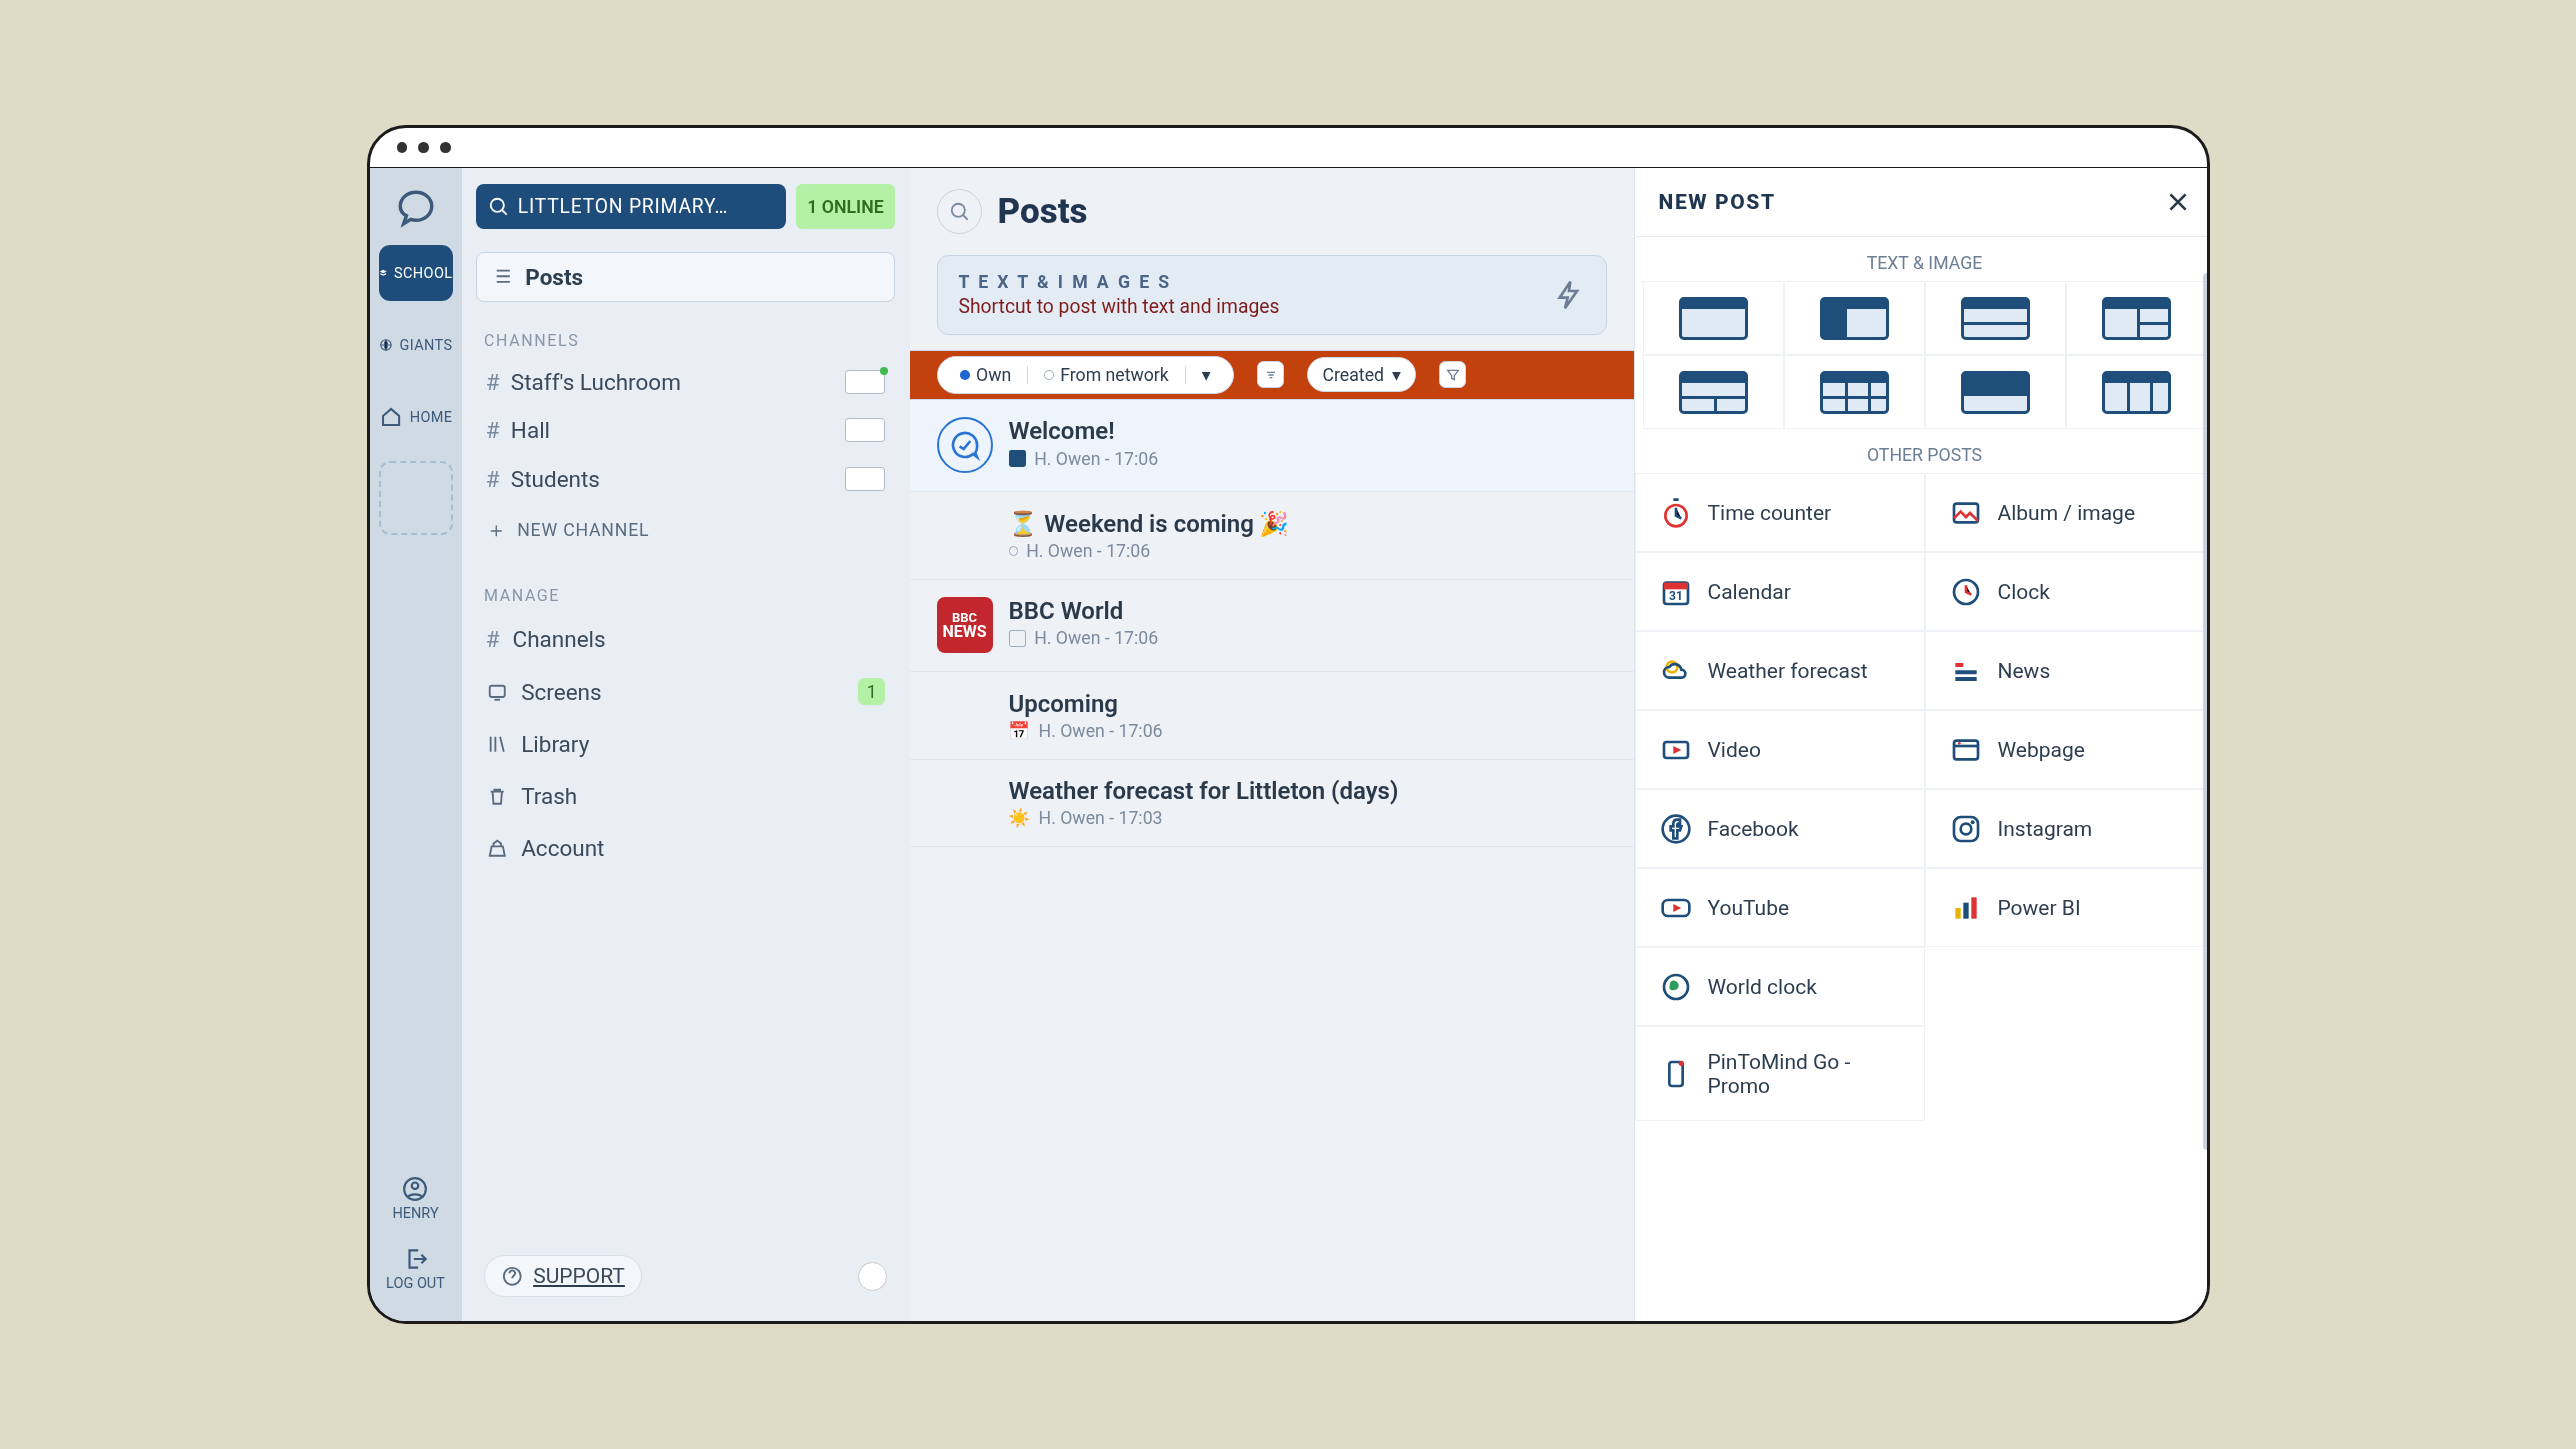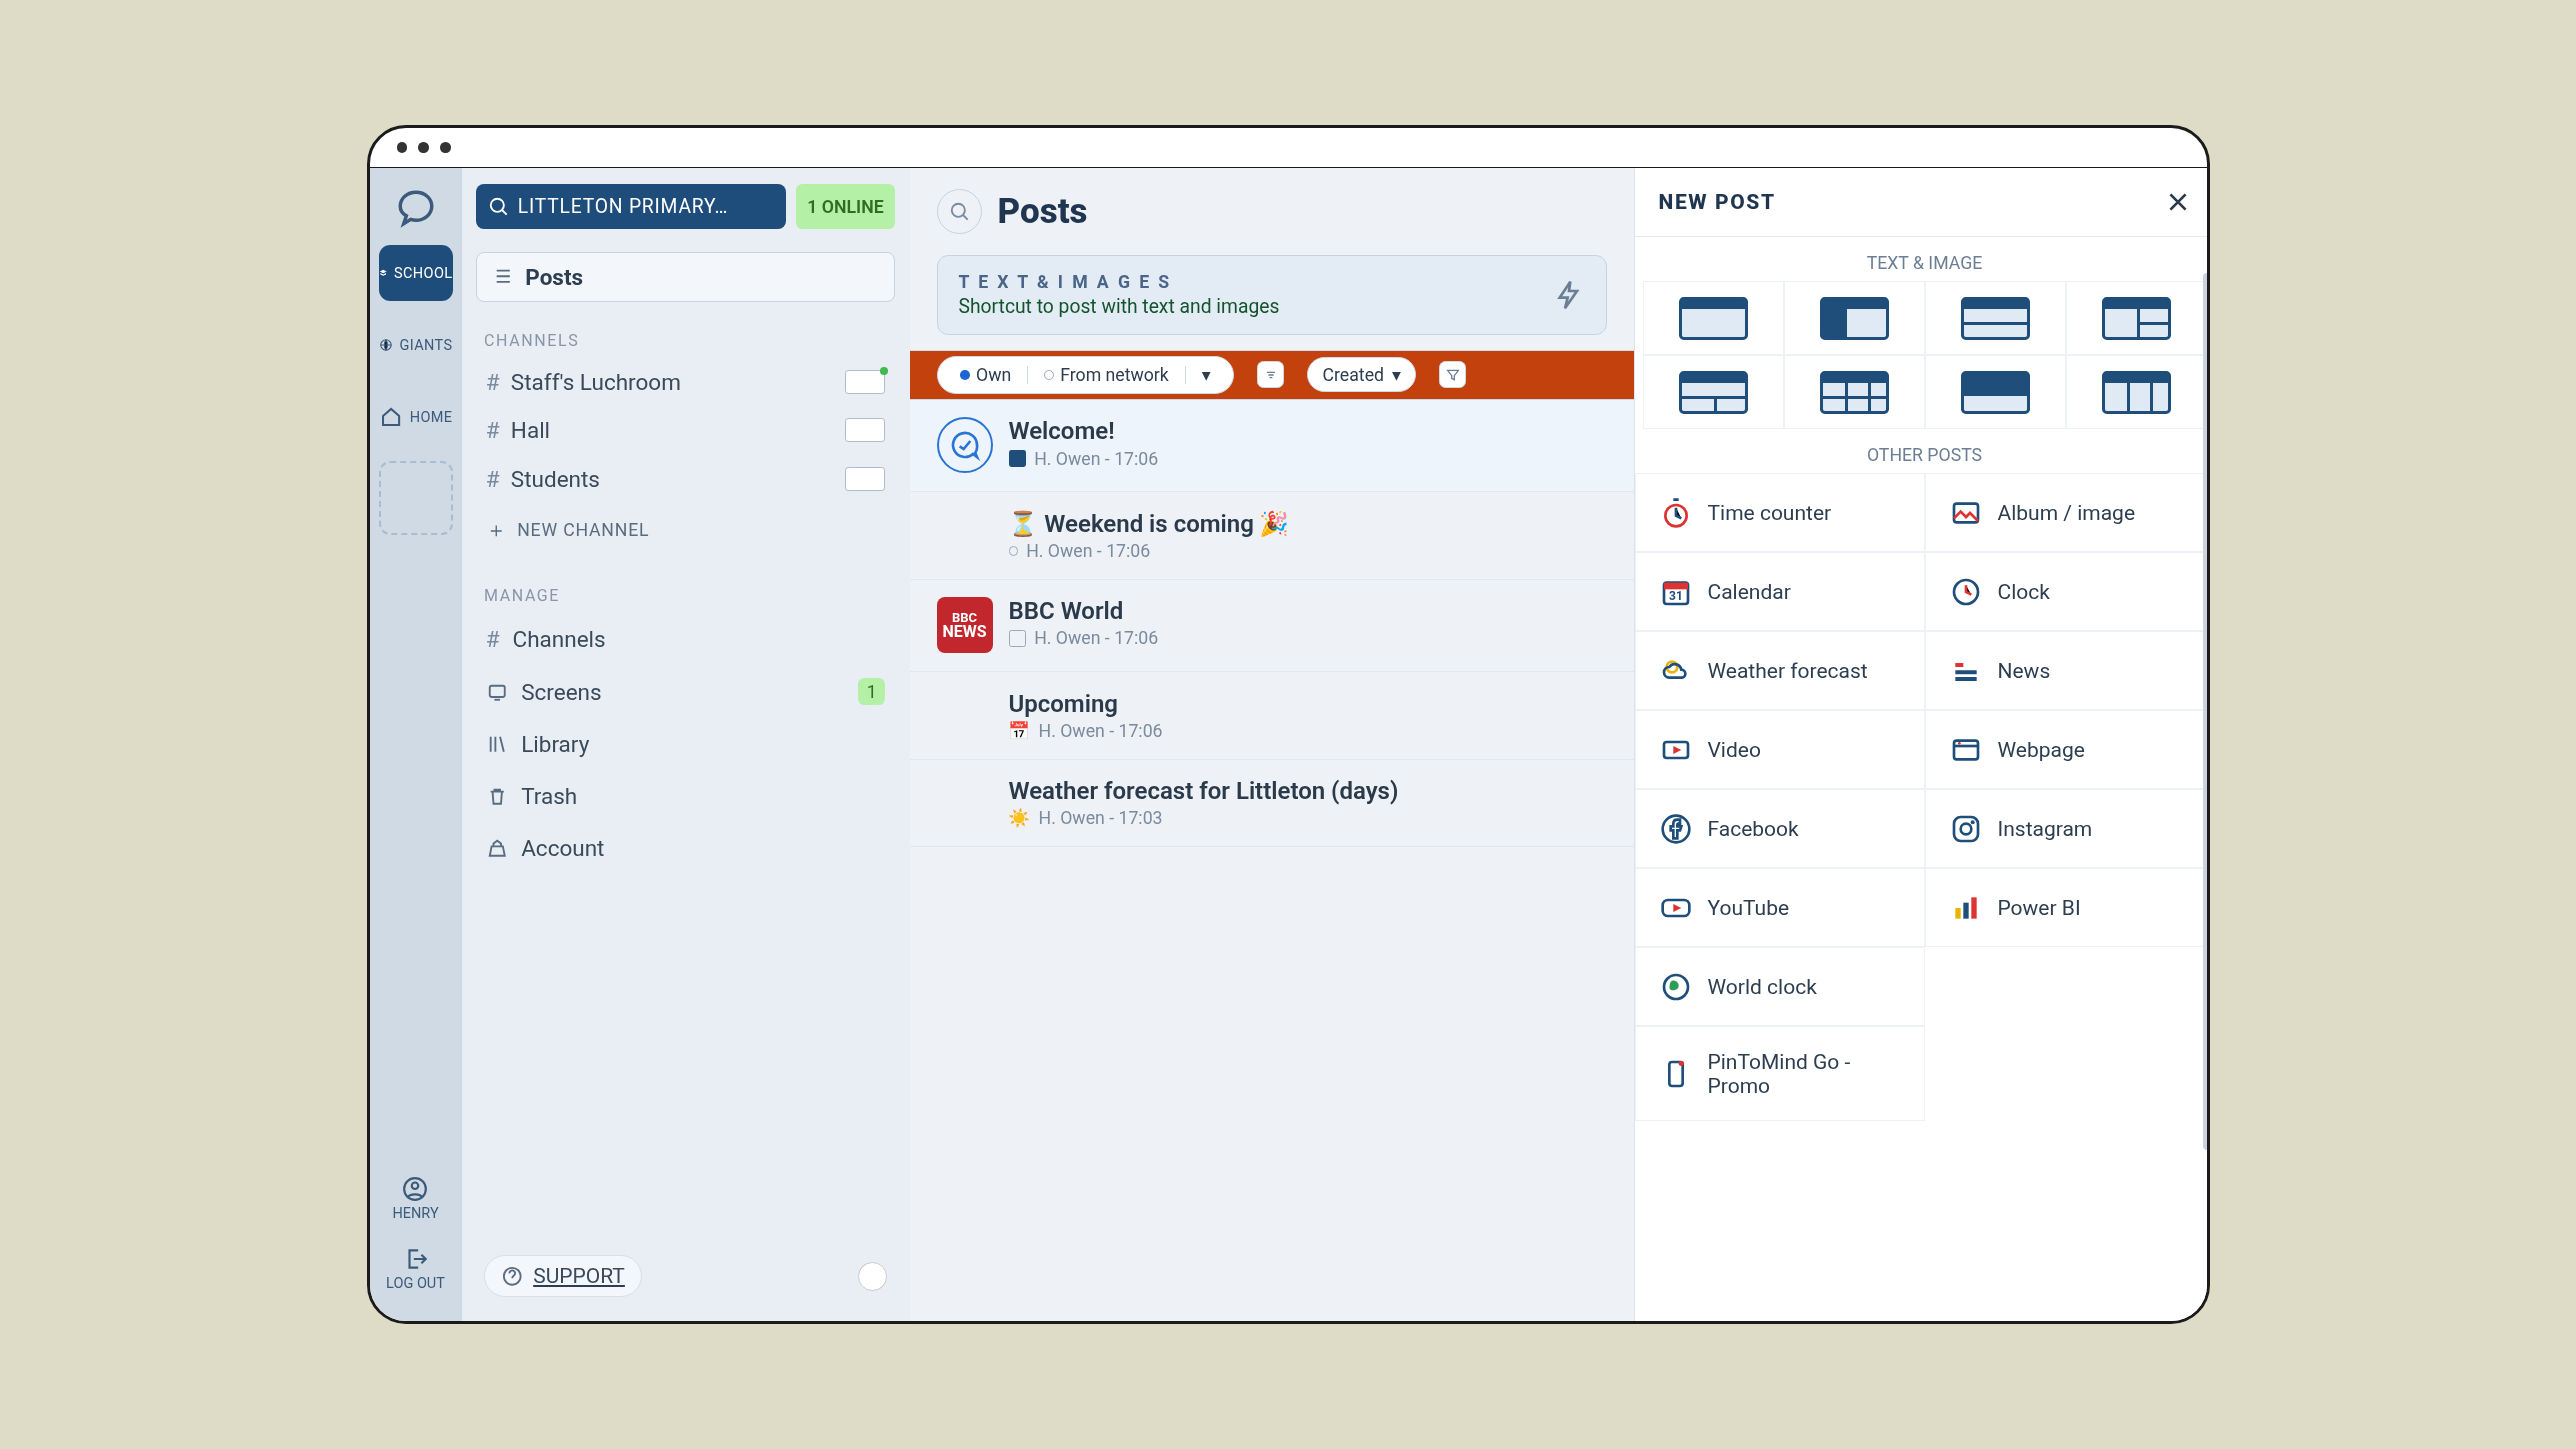--- a/index.html
+++ b/index.html
@@ -77,21 +77,21 @@
   .main { background:#eef2f7; display:flex; flex-direction:column; border-right:0.8px solid #dbe3ec;}
   .main-head { display:flex; align-items:center; gap:16px; padding: 21px 27px;}
   .search-circ { width:45px; height:45px; border:1.6px solid #c6d3e2; border-radius:50%; display:flex; align-items:center; justify-content:center; color:#7a8aa0;}
   .main-title { font-size:35px; font-weight:800; color:#1f3550;}
   .shortcut {
     margin: 0 27px 14.5px 27px;
     border:1.6px solid #c6d3e2; background:#e3ecf5; border-radius:11.3px;
     padding: 16px 21px; display:flex; align-items:center; gap:16px;
   }
   .shortcut .txt .t1 { font-size:17.7px; letter-spacing:2.4px; color:#4a6587; font-weight:700;}
-  .shortcut .txt .t2 { font-size:19.3px; color:#14532d; margin-top:3.2px;text-align:right;}
+  .shortcut .txt .t2 { font-size:19.3px; color:#7f1d1d; margin-top:3.2px;text-align:right;}
   .shortcut .bolt { margin-left:auto; color:#6b7e94;}
   .filterbar {
     background:#c2410c; border-top:0.8px solid #cdd9e6; border-bottom:0.8px solid #cdd9e6;
     padding: 5px 27px; display:flex; align-items:center; gap:23px;
   }
   .pill { background:#fff; border:0.8px solid #cdd9e6; border-radius:804px; padding:6.4px 14.5px; font-size:17.7px; display:flex; align-items:center; gap:8px;}
   .pill.split .seg { padding: 1.6px 8px; display:flex; align-items:center; gap:6.4px;}
   .bluedot { width:9.7px; height:9.7px; background:#1e66d0; border-radius:50%;}
   .hollowdot { width:9.7px; height:9.7px; border:1.6px solid #9aa9bb; border-radius:50%;}
   .sq { width:27px; height:27px; background:#fff; border:0.8px solid #cdd9e6; border-radius:6.4px; display:flex; align-items:center; justify-content:center; color:#6b7e94;}

